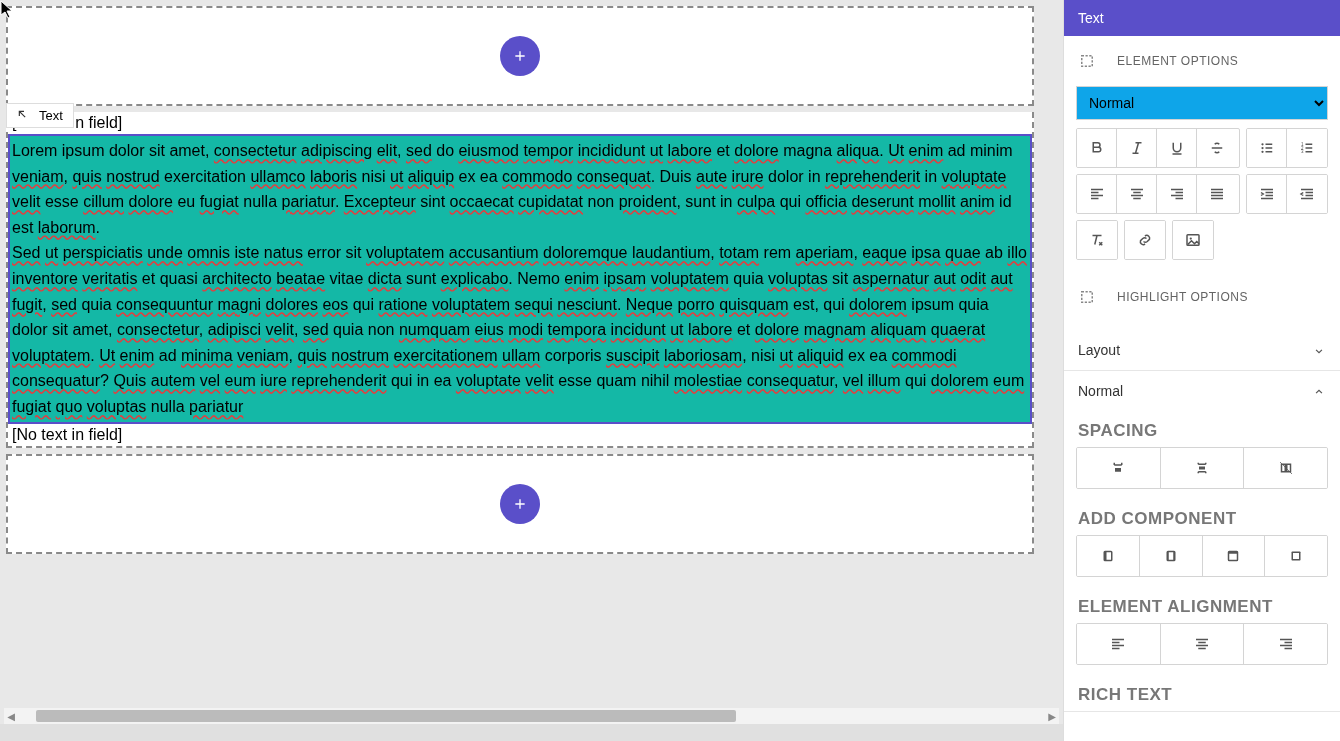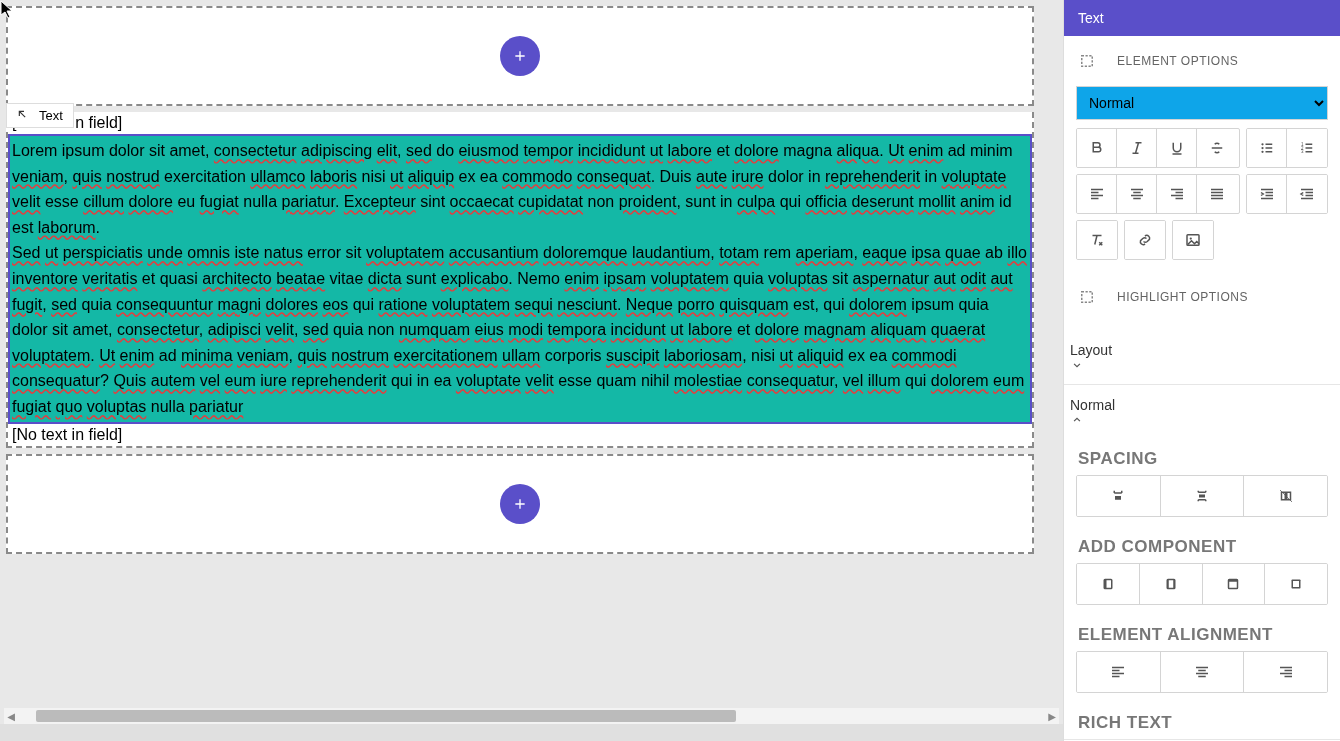--- a/index.html
+++ b/index.html
@@ -37,21 +37,21 @@
 .btn-rows { padding: 0 12px; display: flex; flex-direction: column; gap: 6px; }
 .btn-row { display: flex; gap: 6px; }
 .btn-group { display: flex; border: 1px solid #d4d4d4; border-radius: 2px; overflow: hidden; }
 .btn-group.flex1 { flex: 1; }
 .sbtn { width: 40px; height: 38px; display: flex; align-items: center; justify-content: center; background: #fff; border: none; border-right: 1px solid #d4d4d4; cursor: pointer; color: #555; }
 .sbtn:last-child { border-right: none; }
 .sbtn svg { width: 18px; height: 18px; }
 
 .accordion { margin-top: 14px; }
 .acc-item { border-bottom: 1px solid #e6e6e6; }
-.acc-head { display: flex; align-items: flex-start; justify-content: space-between; padding: 12px 6px; font-size: 14px; color: #333; cursor: pointer; flex-direction: column; }
+.acc-head { display: flex; align-items: flex-end; justify-content: space-between; padding: 12px 14px; font-size: 14px; color: #333; cursor: pointer; }
 .acc-head svg { width: 14px; height: 14px; }
 
 .sub-label { font-size: 17px; font-weight: 600; color: #777; letter-spacing: 0.5px; padding: 10px 14px 6px; }
 .wide-group { margin: 0 12px 10px; display: flex; border: 1px solid #d4d4d4; border-radius: 2px; overflow: hidden; }
 .wide-group .wbtn { flex: 1; height: 40px; display: flex; align-items: center; justify-content: center; background: #fff; border: none; border-right: 1px solid #d4d4d4; cursor: pointer; color: #555; }
 .wide-group .wbtn:last-child { border-right: none; }
 .wide-group .wbtn svg { width: 18px; height: 18px; }
 
 .cursor-arrow { position: absolute; left: 0; top: 0; z-index: 100; }
 </style>

